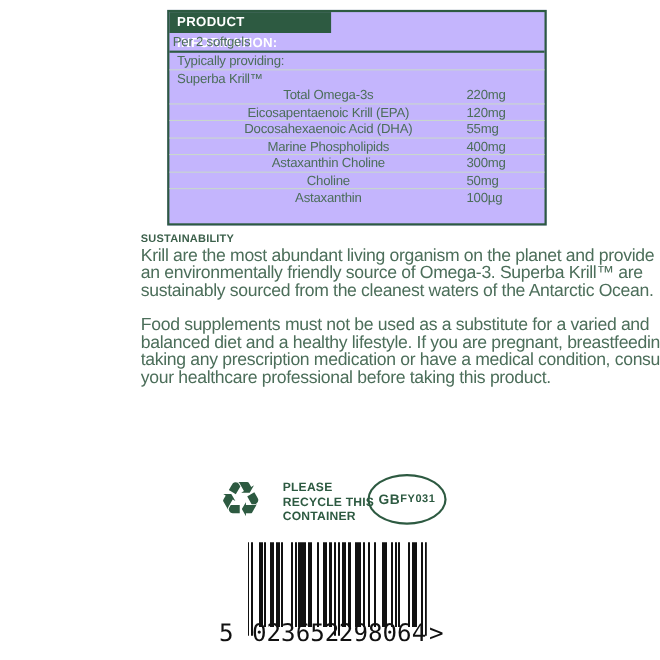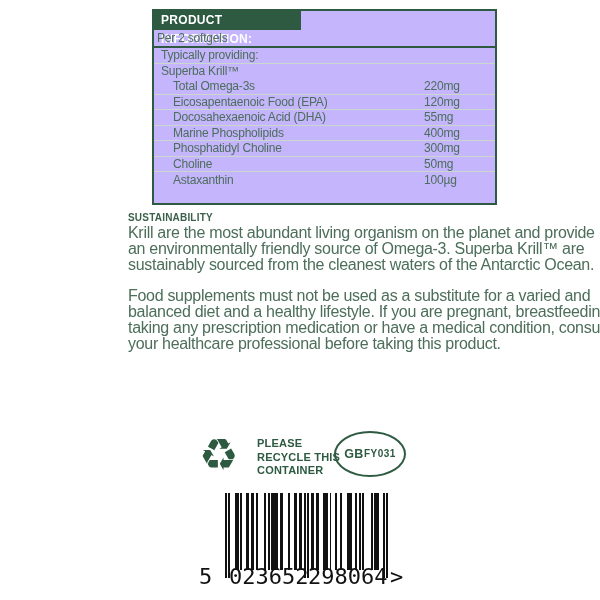--- a/index.html
+++ b/index.html
@@ -24,21 +24,21 @@
     height:18px;line-height:16px;padding:0 3px;font-size:12px;
     color:var(--text);border-bottom:2px solid var(--dark);box-sizing:border-box;
     letter-spacing:-.2px;
   }
   .pi-row{
     height:15.5px;box-sizing:border-box;display:flex;align-items:center;
     padding:0 7px;font-size:12px;color:var(--text);letter-spacing:-.2px;
   }
   .pi-row.divider{border-bottom:1px solid var(--divider);}
   .pi-row .lbl{flex:1 1 auto;white-space:nowrap;overflow:hidden;}
-  .pi-row.indent .lbl{padding-left:12px;}
+  .pi-row.indent .lbl{padding-left:12px;text-align:center;}
   .pi-row .val{flex:0 0 64px;text-align:left;white-space:nowrap;}
 
   
   .sus{left:128px;top:212px;width:400px;color:var(--text);}
   .sus-h{font-weight:bold;font-size:10px;letter-spacing:.2px;color:var(--headtext);}
   .sus p{margin:2px 0 0;font-size:16px;line-height:16px;letter-spacing:-.3px;white-space:pre;}
   .sus p.disclaimer{margin-top:15px;}
 
   
   .recycle-glyph{
@@ -82,33 +82,33 @@
       </div>
       <div class="pi-row">
         <span class="lbl">Superba Krill™</span>
         <span class="val"></span>
       </div>
       <div class="pi-row indent divider">
         <span class="lbl">Total Omega-3s</span>
         <span class="val">220mg</span>
       </div>
       <div class="pi-row indent divider">
-        <span class="lbl">Eicosapentaenoic Food (EPA)</span>
+        <span class="lbl">Eicosapentaenoic Krill (EPA)</span>
         <span class="val">120mg</span>
       </div>
       <div class="pi-row indent divider">
         <span class="lbl">Docosahexaenoic Acid (DHA)</span>
         <span class="val">55mg</span>
       </div>
       <div class="pi-row indent divider">
         <span class="lbl">Marine Phospholipids</span>
         <span class="val">400mg</span>
       </div>
       <div class="pi-row indent divider">
-        <span class="lbl">Phosphatidyl Choline</span>
+        <span class="lbl">Astaxanthin Choline</span>
         <span class="val">300mg</span>
       </div>
       <div class="pi-row indent divider">
         <span class="lbl">Choline</span>
         <span class="val">50mg</span>
       </div>
       <div class="pi-row indent">
         <span class="lbl">Astaxanthin</span>
         <span class="val">100µg</span>
       </div>

